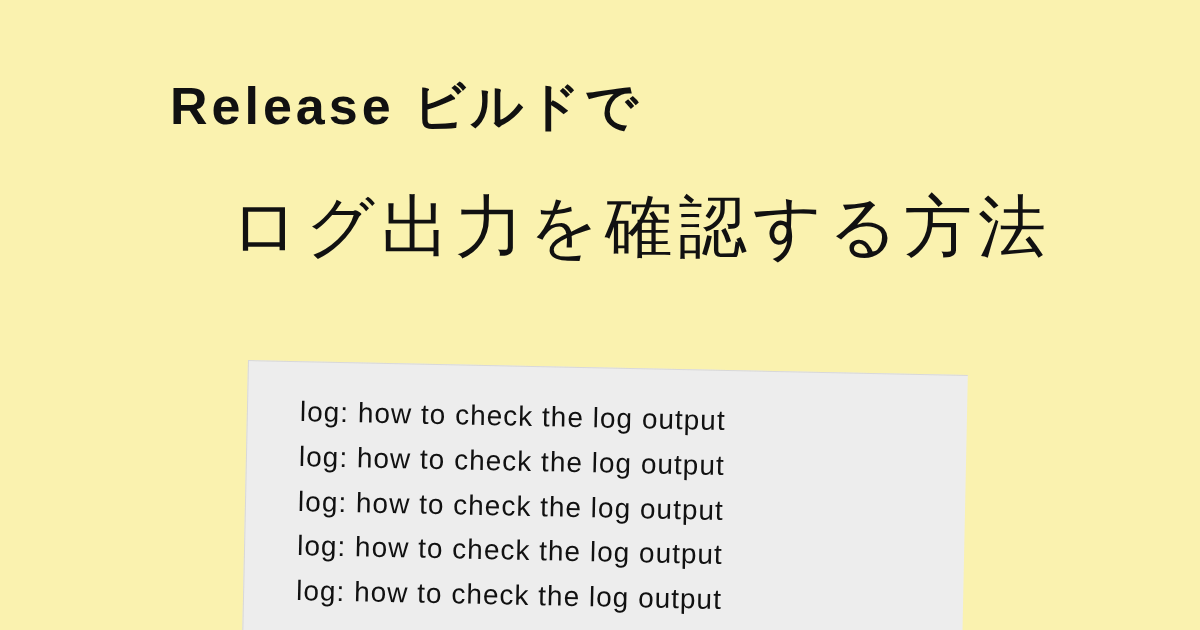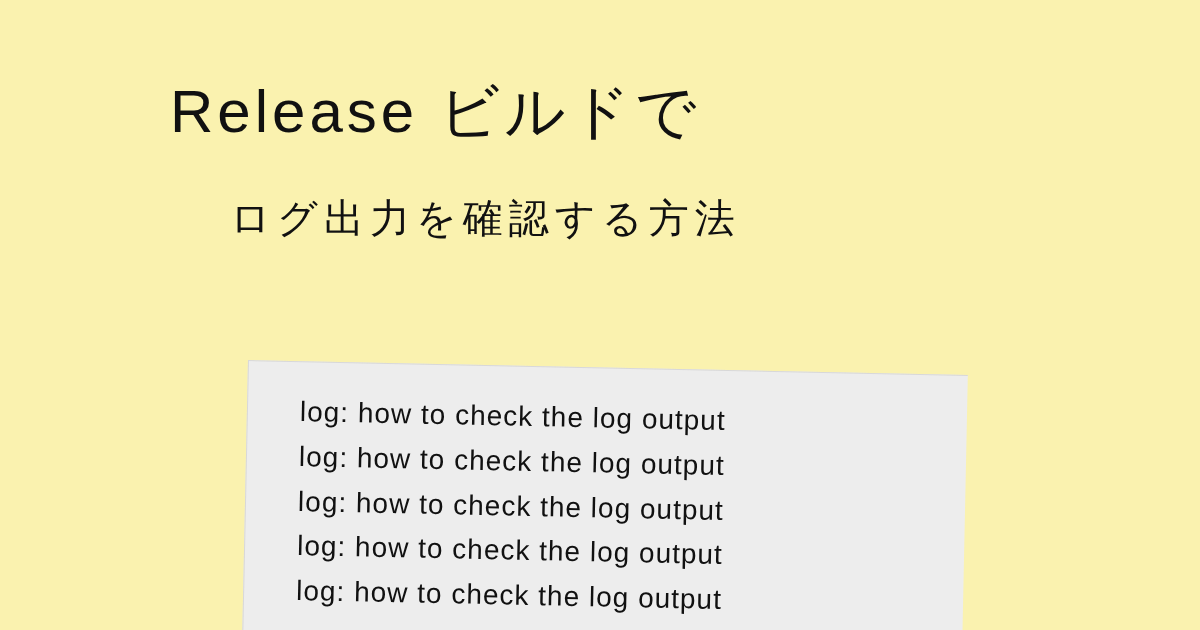--- a/index.html
+++ b/index.html
@@ -11,28 +11,28 @@
     color: #111;
   }
   .title-block {
     position: absolute;
     top: 70px;
     left: 170px;
     right: 60px;
     line-height: 1.4;
   }
   .title-line1 {
-    font-size: 60px;
+    font-size: 52px;
     letter-spacing: 4px;
-    font-weight: 400;
+    font-weight: 700;
   }
   .title-line2 {
     margin-top: 36px;
     margin-left: 60px;
-    font-size: 40px;
+    font-size: 68px;
     letter-spacing: 6px;
     font-weight: 400;
   }
   .sheet {
     position: absolute;
     left: 248px;
     width: 720px;
     top: 360px;
     bottom: -40px;
     background: #ededed;

